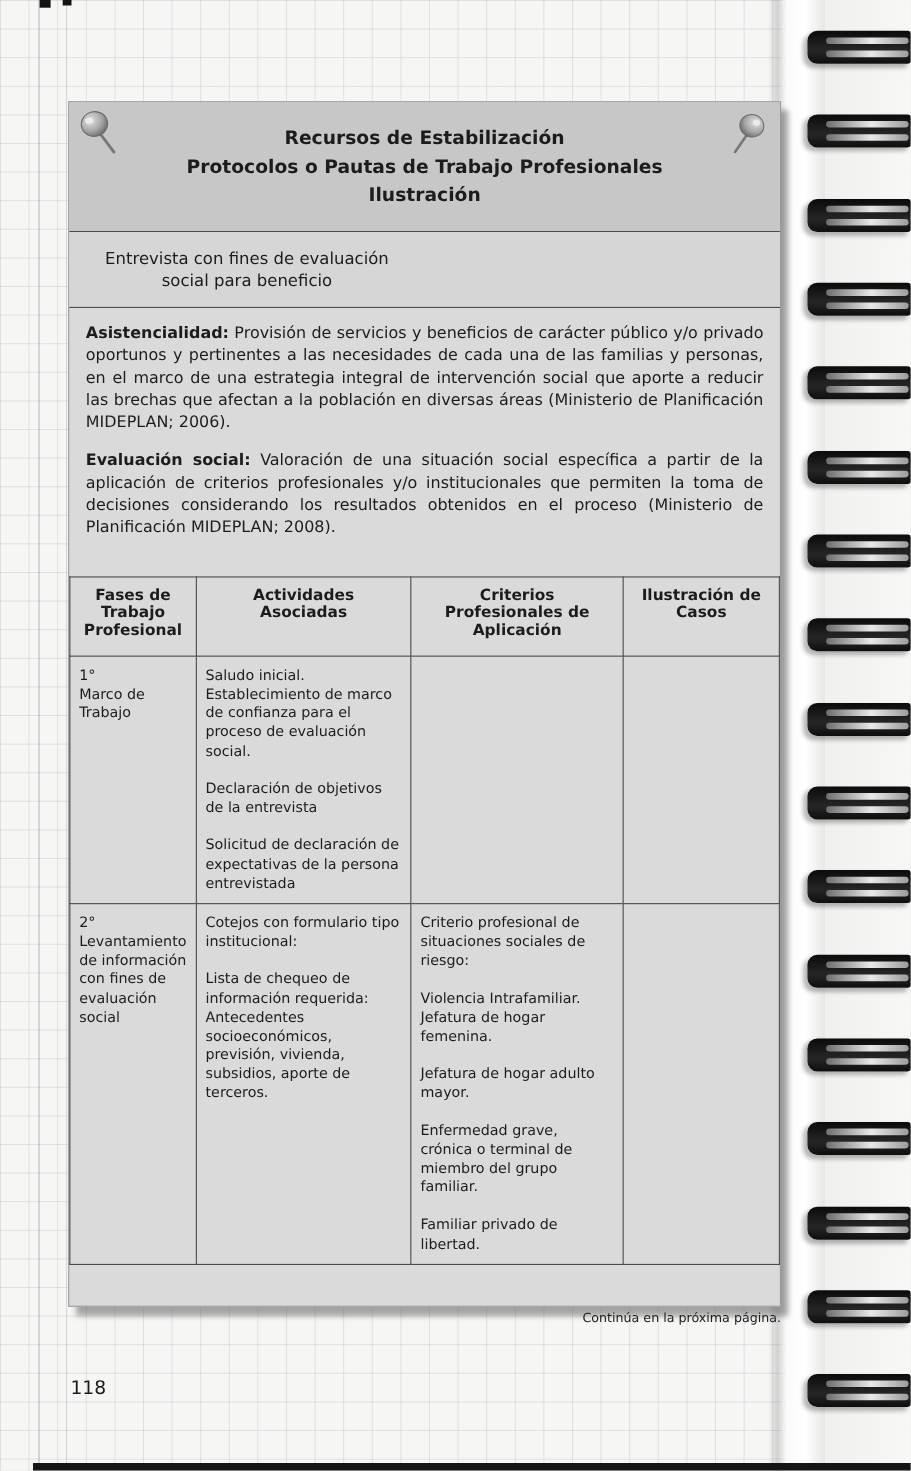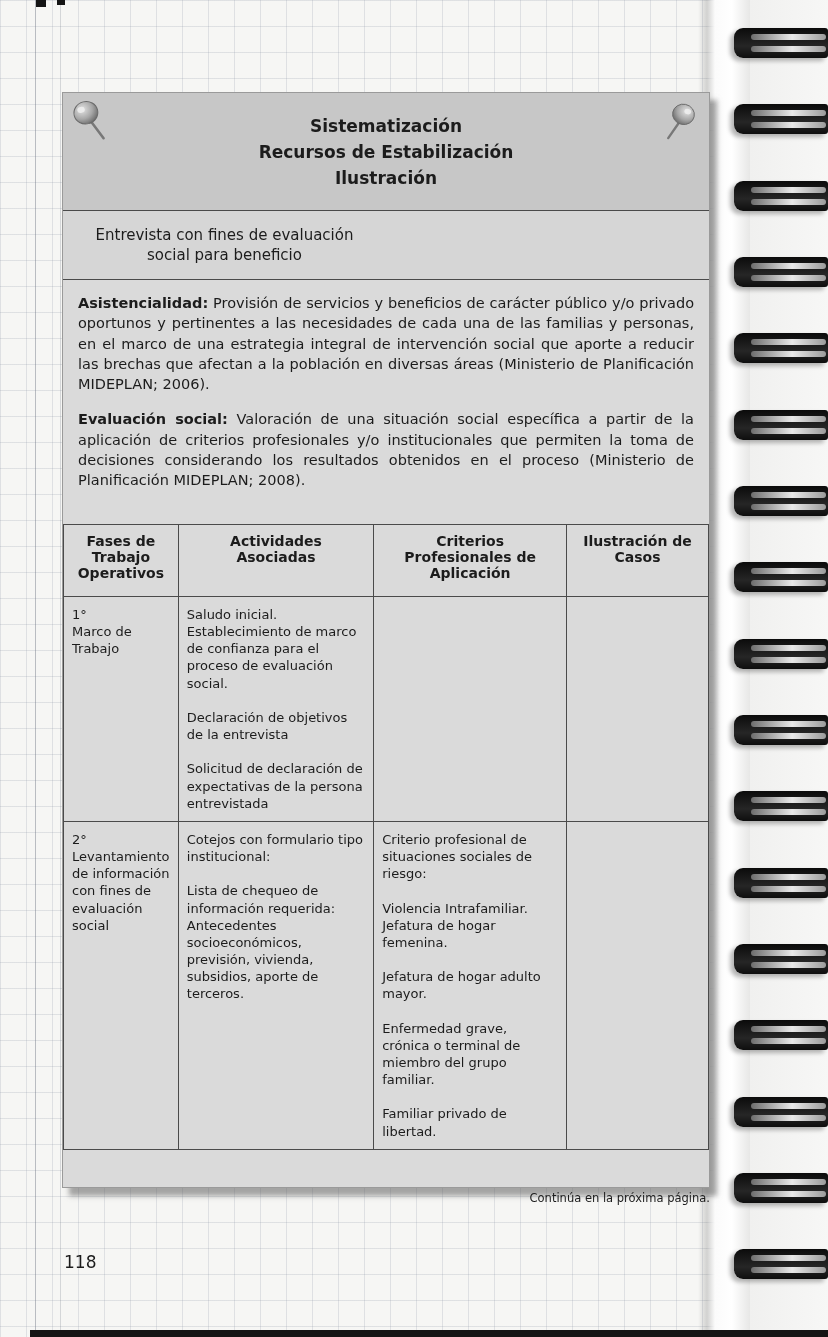--- a/index.html
+++ b/index.html
@@ -130,22 +130,22 @@
           <stop offset=".55" stop-color="#a7a7a7"></stop>
           <stop offset="1" stop-color="#5e5e5e"></stop>
       </radialGradient>
     </defs>
     <path d="M23 25 L31 44" stroke="#787878" stroke-width="2.6" stroke-linecap="round"></path>
     <ellipse cx="20" cy="15" rx="12" ry="11.2" fill="url(#pg2)" stroke="#6a6a6a" stroke-width="1"></ellipse>
     <ellipse cx="16" cy="11" rx="3.8" ry="3" fill="#efefef" opacity=".85"></ellipse>
   </svg>
 
   <div class="card-header">
-    <div class="title-line">Sistematización</div>
     <div class="title-line">Recursos de Estabilización</div>
+    <div class="title-line">Protocolos o Pautas de Trabajo Profesionales</div>
     <div class="title-line">Ilustración</div>
   </div>
 
   <div class="name-row">
     <div class="name-value">Entrevista con fines de evaluación social para beneficio</div>
   </div>
 
 
   <div class="definitions">
     <p><b>Asistencialidad:</b><span> Provisión de servicios y beneficios de carácter público y/o privado oportunos y pertinentes a las necesidades de cada una de las familias y personas, en el marco de una estrategia integral de intervención social que aporte a reducir las brechas que afectan a la población en diversas áreas (Ministerio de Planificación MIDEPLAN; 2006).</span></p>
@@ -156,21 +156,21 @@
     <colgroup>
       <col style="width:17.8%">
         <col style="width:30.3%">
         <col style="width:29.9%">
         <col style="width:22%">
     </colgroup>
     <thead>
       <tr>
         <th>Fases de
 Trabajo
-Operativos</th>
+Profesional</th>
         <th>Actividades
 Asociadas</th>
         <th>Criterios
 Profesionales de
 Aplicación</th>
         <th>Ilustración de
 Casos</th>
       </tr>
     </thead>
     <tbody>

